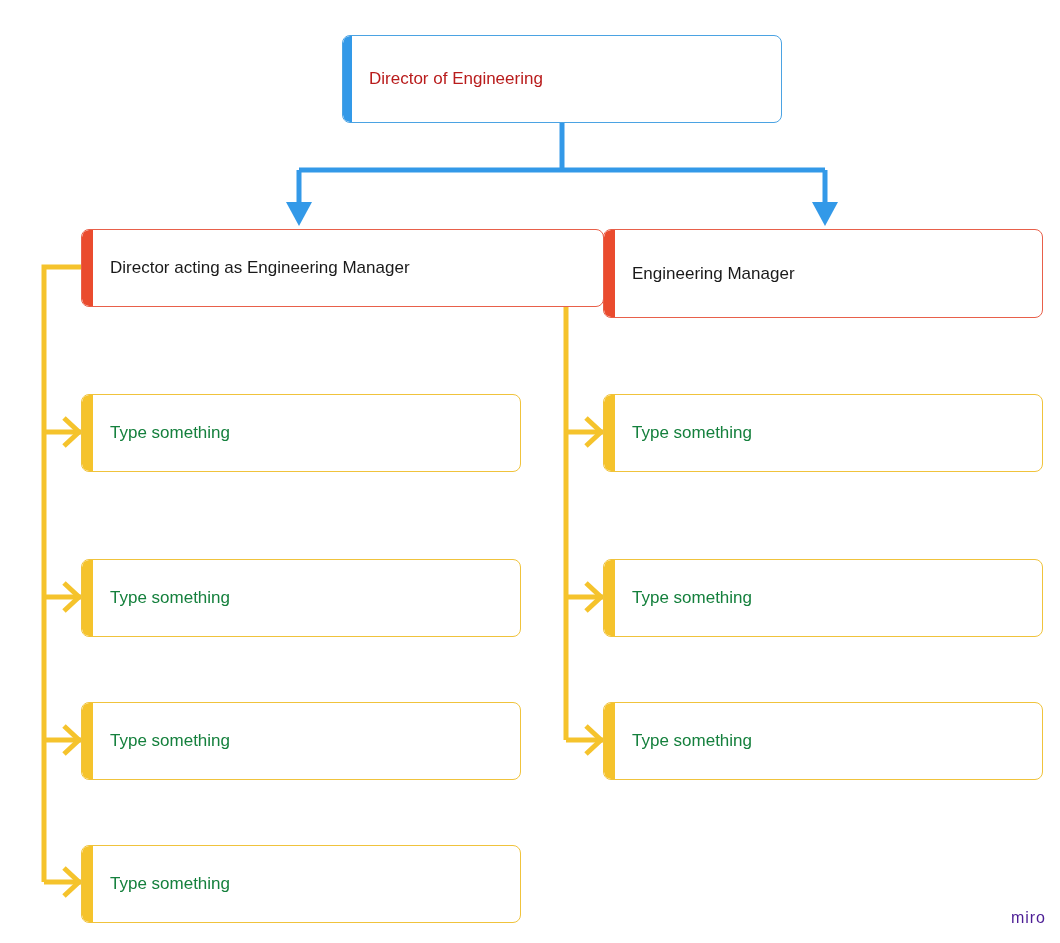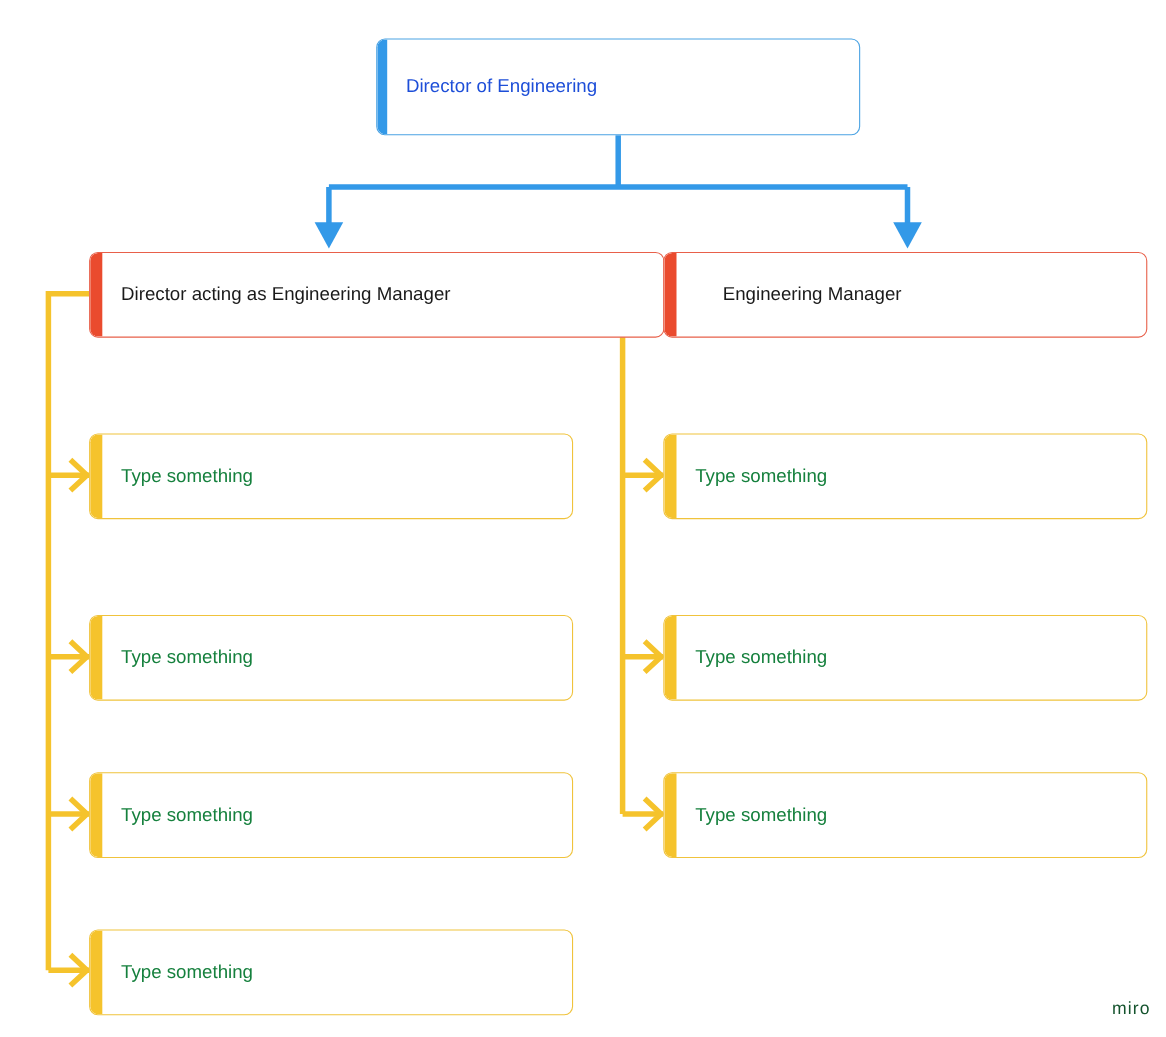--- a/index.html
+++ b/index.html
@@ -54,21 +54,21 @@
   .card.blue {
     border: 1.4px solid #4ba3e3;
   }
   .card.blue .accent {
     width: 9px;
     background: #3399e8;
     border-top-left-radius: 7px;
     border-bottom-left-radius: 7px;
   }
   .card.blue .card-text {
-    color: #1d4ed8;
+    color: #b91c1c;
     margin-left: 26px;
   }
 
   
   .card.red {
     border: 1.2px solid #e8604a;
   }
   .card.red .accent {
     width: 11px;
     background: #ea4b2e;
@@ -95,21 +95,21 @@
     margin-left: 28px;
   }
 
   
   #watermark {
     position: absolute;
     right: 14px;
     bottom: 16px;
     font-size: 16px;
     letter-spacing: 1px;
-    color: #14532d;
+    color: #4c1d95;
     user-select: none;
   }
 </style>
 </head>
 <body>
 
 <div id="canvas">
 
   <svg id="connector-layer" viewBox="0 0 1060 943" width="1060" height="943">
 
@@ -154,21 +154,21 @@
   <div class="card blue" style="left:342px; top:35px; width:440px; height:88px;">
     <span class="accent"></span>
     <span class="card-text">Director of Engineering</span>
   </div>
 
   <div class="card red" style="left:81px; top:229px; width:523px; height:78px;">
     <span class="accent"></span>
     <span class="card-text">Director acting as Engineering Manager</span>
   </div>
 
-  <div class="card red" style="left:603px; top:229px; width:440px; height:78px;padding-left:25px;">
+  <div class="card red" style="left:603px; top:229px; width:440px; height:89px;">
     <span class="accent"></span>
     <span class="card-text">Engineering Manager</span>
   </div>
 
   <div class="card yellow" style="left:81px; top:394px; width:440px; height:78px;">
     <span class="accent"></span>
     <span class="card-text">Type something</span>
   </div>
 
   <div class="card yellow" style="left:81px; top:559px; width:440px; height:78px;">

